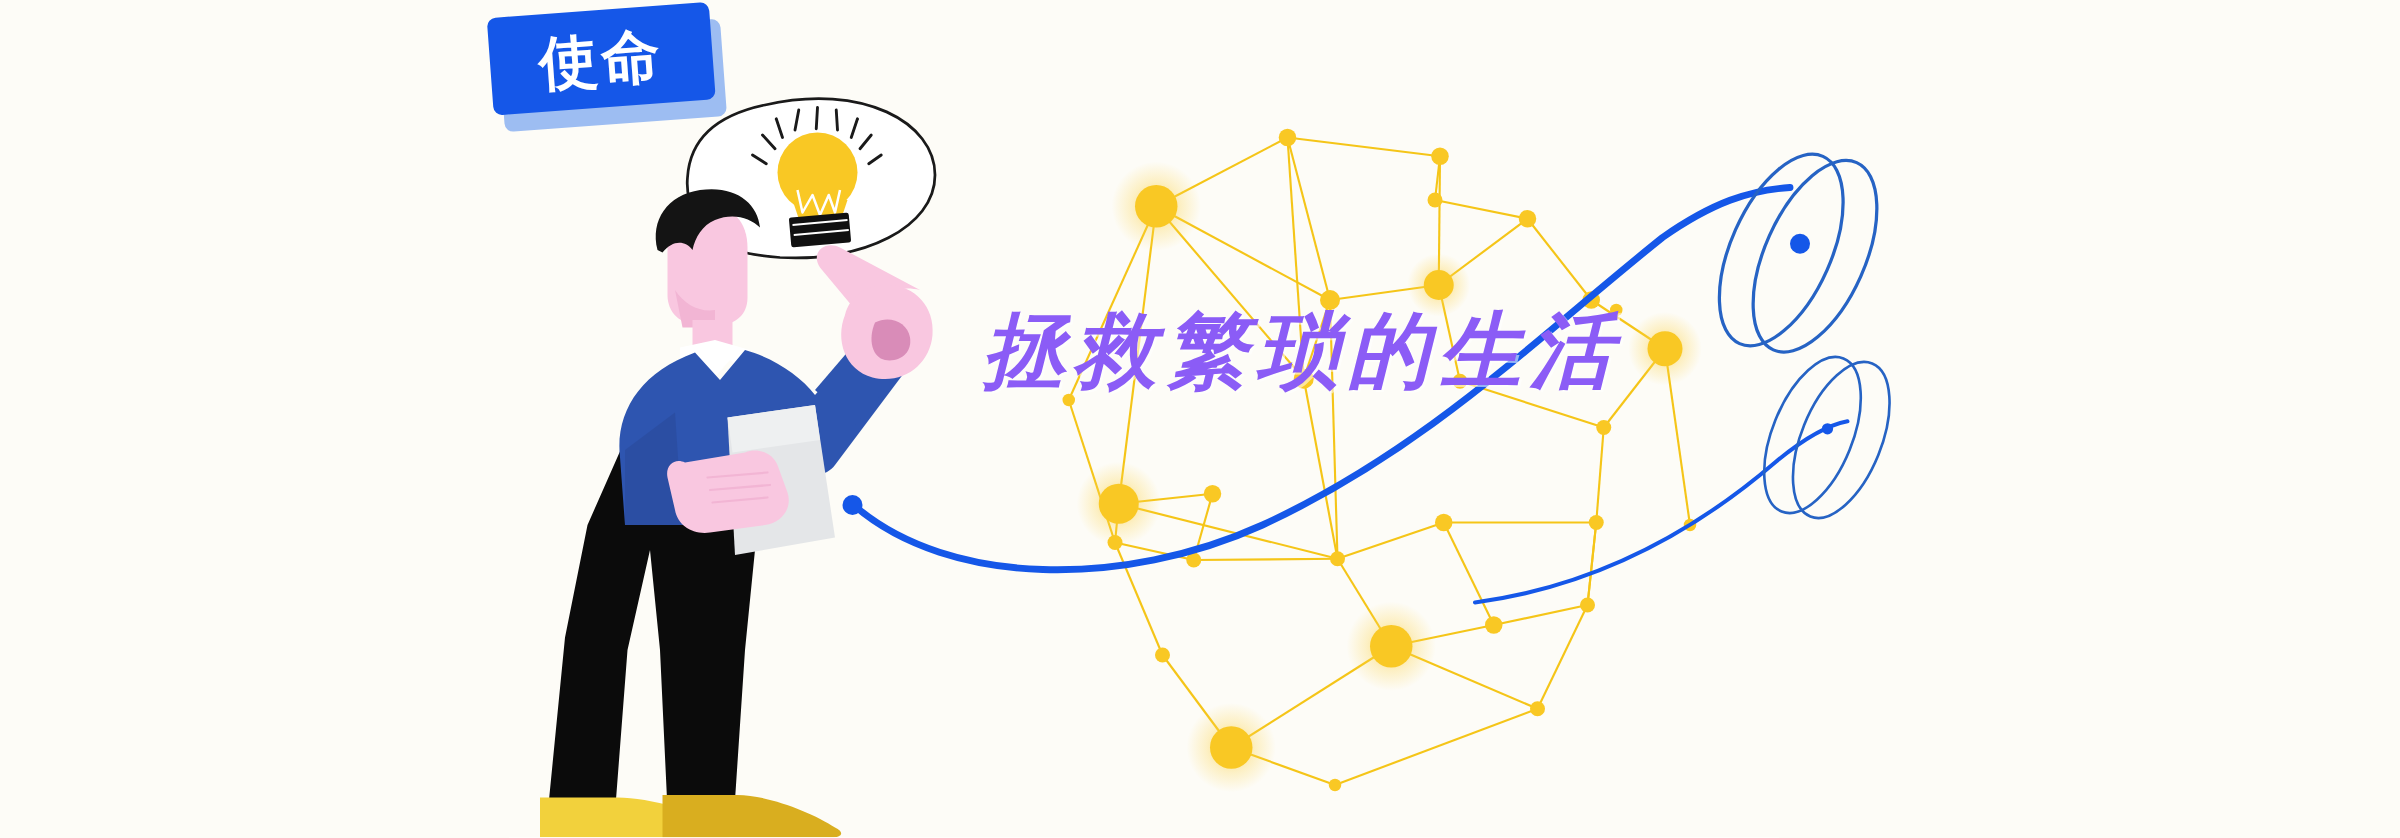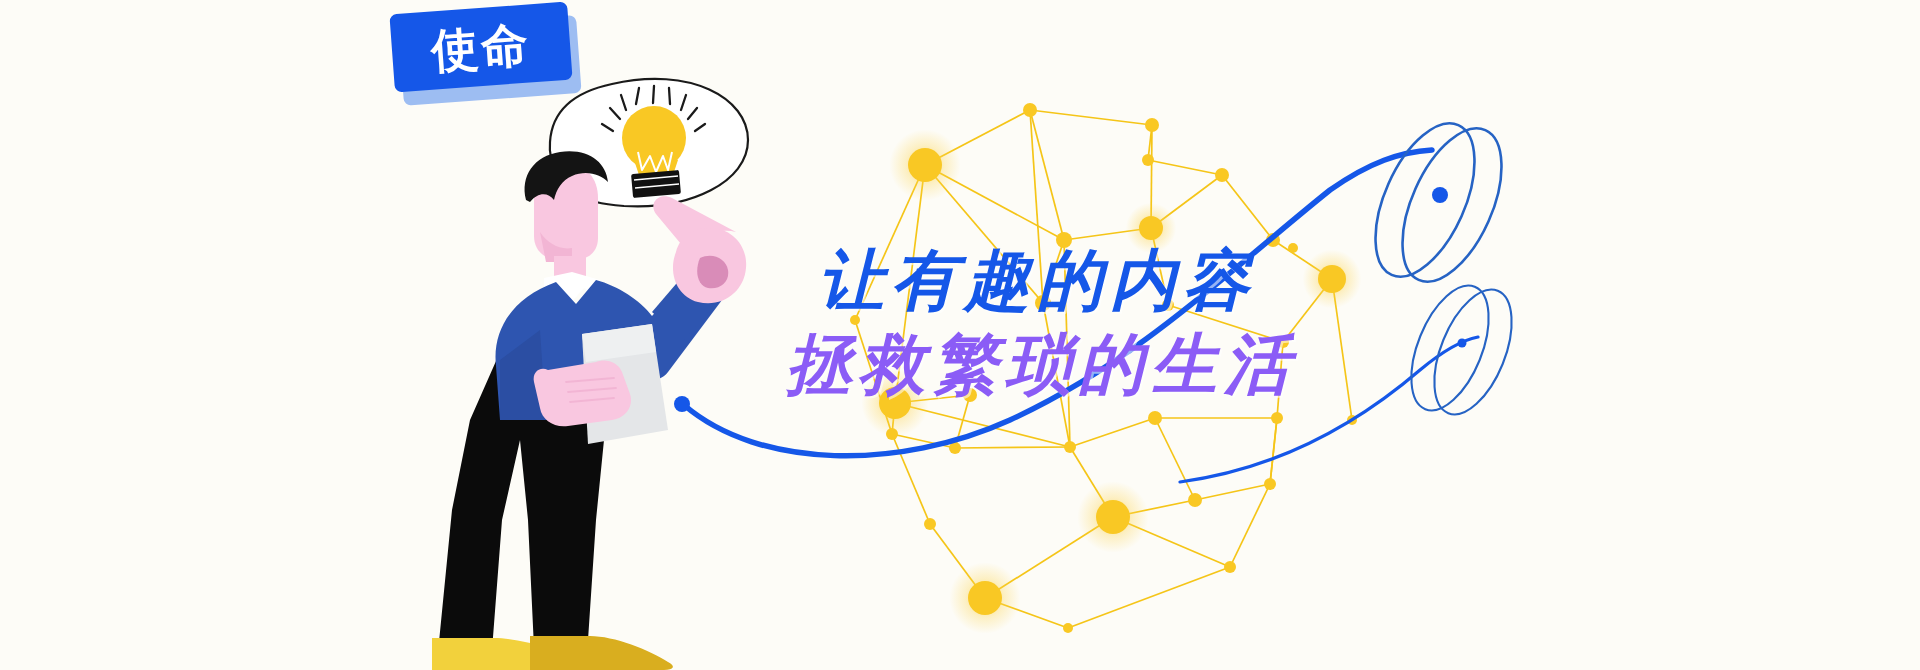--- a/index.html
+++ b/index.html
@@ -360,17 +360,16 @@
   </svg>
 
   <div id="mission-badge">
     <div class="badge-shadow" style="background: rgb(157, 189, 242);"></div>
     <div class="badge-face" style="background: rgb(21, 87, 232);">
       <span class="badge-label" style="color: rgb(255, 255, 255);">使命</span>
     </div>
   </div>
 
   <div id="headline">
-    <div class="line line-1" style="color: rgb(21, 87, 232);">让有趣的内容</div>
     <div class="line line-2" style="color: #8b5cf6;">拯救繁琐的生活</div>
   </div>
 
 </div>
 
 </body></html>

